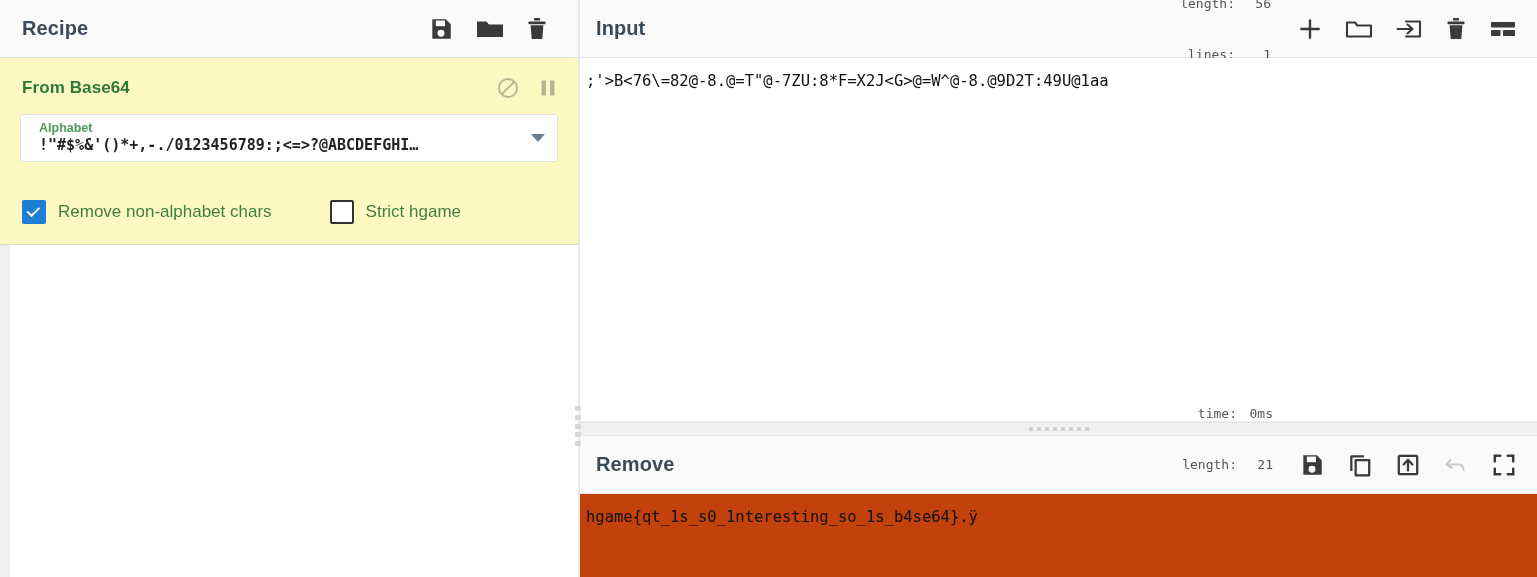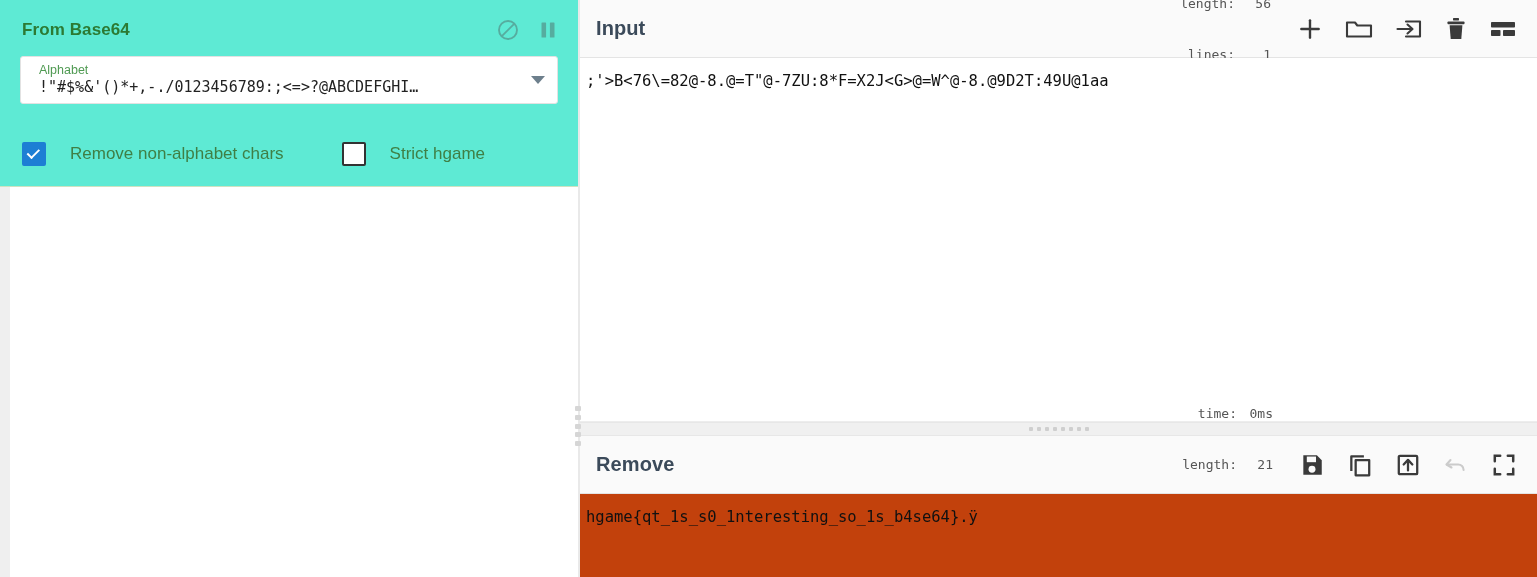--- a/index.html
+++ b/index.html
@@ -33,38 +33,38 @@
   .title-icons { display: flex; align-items: center; gap: 22px; }
   .title-icon { cursor: pointer; display: flex; align-items: center; justify-content: center; }
   .title-icon svg { display: block; }
 
   
   .recipe-list {
     flex: 1; background: #ffffff;
     overflow: hidden; position: relative;
   }
   .op {
-    background: #5eead4;
+    background: #fef9c3;
     border-bottom: 1px solid #cfe2c1;
     padding: 0 0 20px 0;
     position: relative;
   }
   .op-head {
     display: flex; align-items: center;
     padding: 18px 20px 14px 22px;
   }
   .op-name {
     font-size: 17px; font-weight: bold; color: #2c7a33;
     letter-spacing: 0.1px;
   }
   .op-head-spacer { flex: 1; }
   .op-icons { display: flex; align-items: center; gap: 18px; }
   .op-icon { cursor: pointer; opacity: 0.38; display: flex; }
 
-  .op-body { padding: 0 20px 16px 20px; }
+  .op-body { padding: 0 20px 16px 20px; font-weight: bold; }
   .field-wrap {
     background: #ffffff;
     border: 1px solid #e2e2e2;
     border-radius: 3px;
     height: 48px;
     display: flex; align-items: center;
     padding: 5px 12px 5px 18px;
     position: relative;
   }
   .field-inner { flex: 1; overflow: hidden; }
@@ -103,21 +103,21 @@
     background: #1d7fd4; border-color: #1d7fd4;
   }
   .cb-tick {
     width: 12px; height: 7px;
     border-left: 2.6px solid #fff;
     border-bottom: 2.6px solid #fff;
     transform: rotate(-45deg) translate(1px,-2px);
   }
   .cb-label {
     font-size: 17px; color: #3f7f45;
-    margin-left: 24px;
+    margin-left: 12px;
   }
   .cb-gap { width: 58px; }
 
   .recipe-rest { flex: 1; background: #ffffff; }
 
   
   .v-splitter {
     width: 2px; height: 577px;
     background: #e9e9e9;
     position: relative;
@@ -191,20 +191,49 @@
   .output-area { flex: 1; background: #c2410c; overflow: hidden; }
   .icon-dim { opacity: 0.28; }
 </style>
 </head>
 <body>
 
 <div class="app">
 
   <div class="recipe-col">
 
+    <div class="panel-title-bar">
+      <div class="panel-title">Recipe</div>
+      <div class="title-spacer"></div>
+      <div class="title-icons">
+
+        <span class="title-icon">
+          <svg width="26" height="26" viewBox="0 0 24 24" fill="#3a3a3a">
+            <path d="M4 3h12.5L21 7.5V21H4V3z"></path>
+            <rect x="7.2" y="4.2" width="8.5" height="5.2" fill="#fafafa"></rect>
+            <circle cx="12" cy="16" r="3.2" fill="#fafafa"></circle>
+          </svg>
+        </span>
+
+        <span class="title-icon">
+          <svg width="28" height="26" viewBox="0 0 28 24" fill="#3a3a3a">
+            <path d="M1 4.5h9.5l2.4 3H27V20H1V4.5z"></path>
+          </svg>
+        </span>
+
+        <span class="title-icon">
+          <svg width="22" height="26" viewBox="0 0 22 24" fill="#3a3a3a">
+            <rect x="8" y="1" width="6" height="2.4" rx="0.6"></rect>
+            <rect x="2.5" y="4.4" width="17" height="2.8" rx="0.8"></rect>
+            <path d="M4.6 8.2h12.8L16.3 22H5.7L4.6 8.2z"></path>
+          </svg>
+        </span>
+
+      </div>
+    </div>
 
     <div class="recipe-list">
       <div class="left-edge-strip"></div>
 
       <div class="op">
         <div class="op-head">
           <div class="op-name">From Base64</div>
           <div class="op-head-spacer"></div>
           <div class="op-icons">
 

